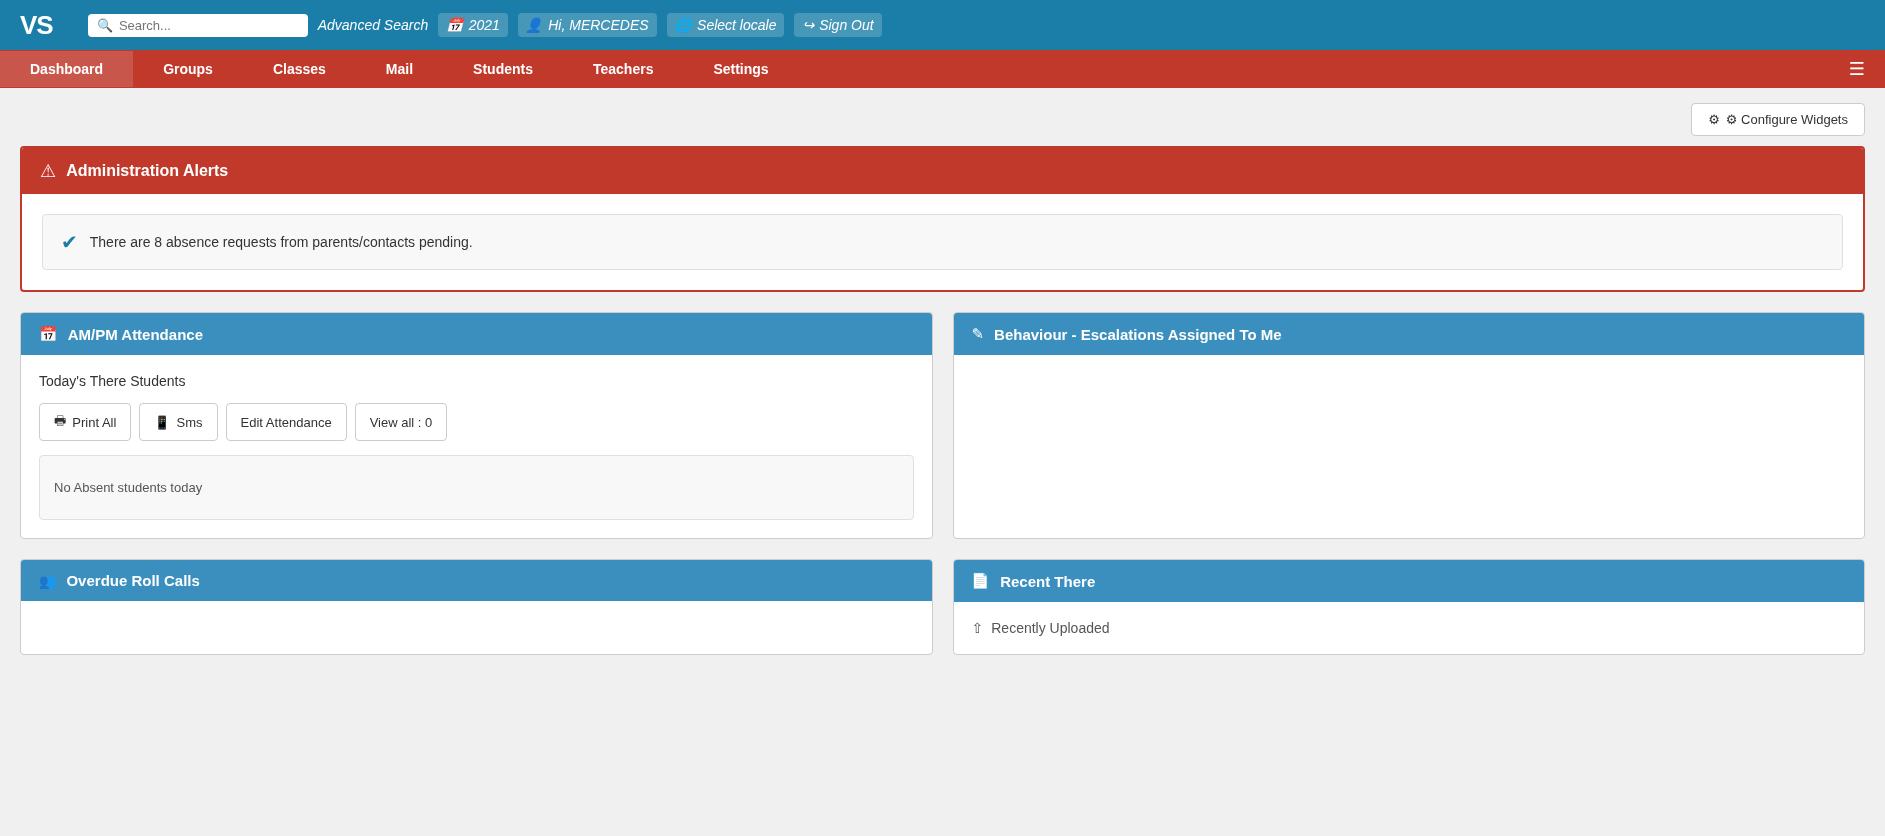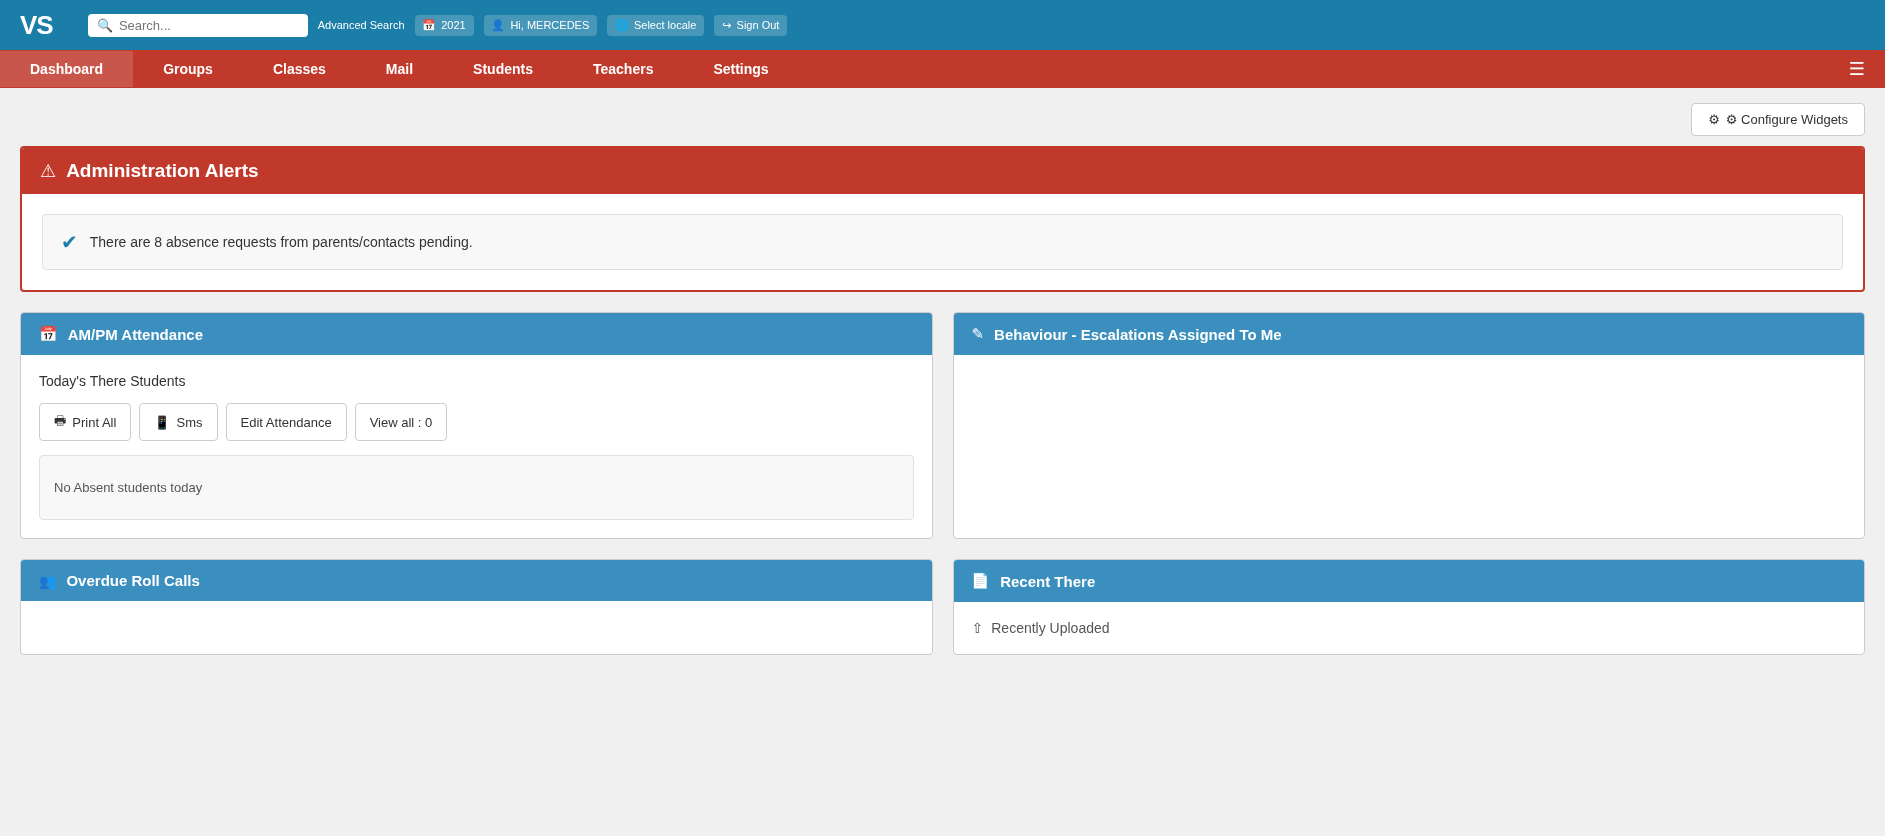--- a/index.html
+++ b/index.html
@@ -46,26 +46,27 @@
       color: #666;
       background: transparent;
     }
     .search-icon-span {
       color: #aaa;
       margin-right: 5px;
       font-size: 13px;
     }
     .header-btn {
       color: white;
-      font-size: 11px;
+      font-size: 14px;
       cursor: pointer;
       display: flex;
       align-items: center;
       gap: 5px;
       white-space: nowrap;
+      font-style: italic;
     }
     .header-btn .icon-box {
       background: rgba(255,255,255,0.2);
       border-radius: 4px;
       padding: 4px 8px;
       display: flex;
       align-items: center;
       gap: 5px;
     }
 
@@ -136,21 +137,21 @@
     }
     .admin-alerts-header {
       background: #c0392b;
       padding: 12px 18px;
       display: flex;
       align-items: center;
       gap: 10px;
     }
     .admin-alerts-header h2 {
       color: white;
-      font-size: 19px;
+      font-size: 16px;
       font-weight: bold;
     }
     .alert-icon {
       color: white;
       font-size: 18px;
     }
     .admin-alerts-body {
       padding: 20px;
     }
     .alert-item {

